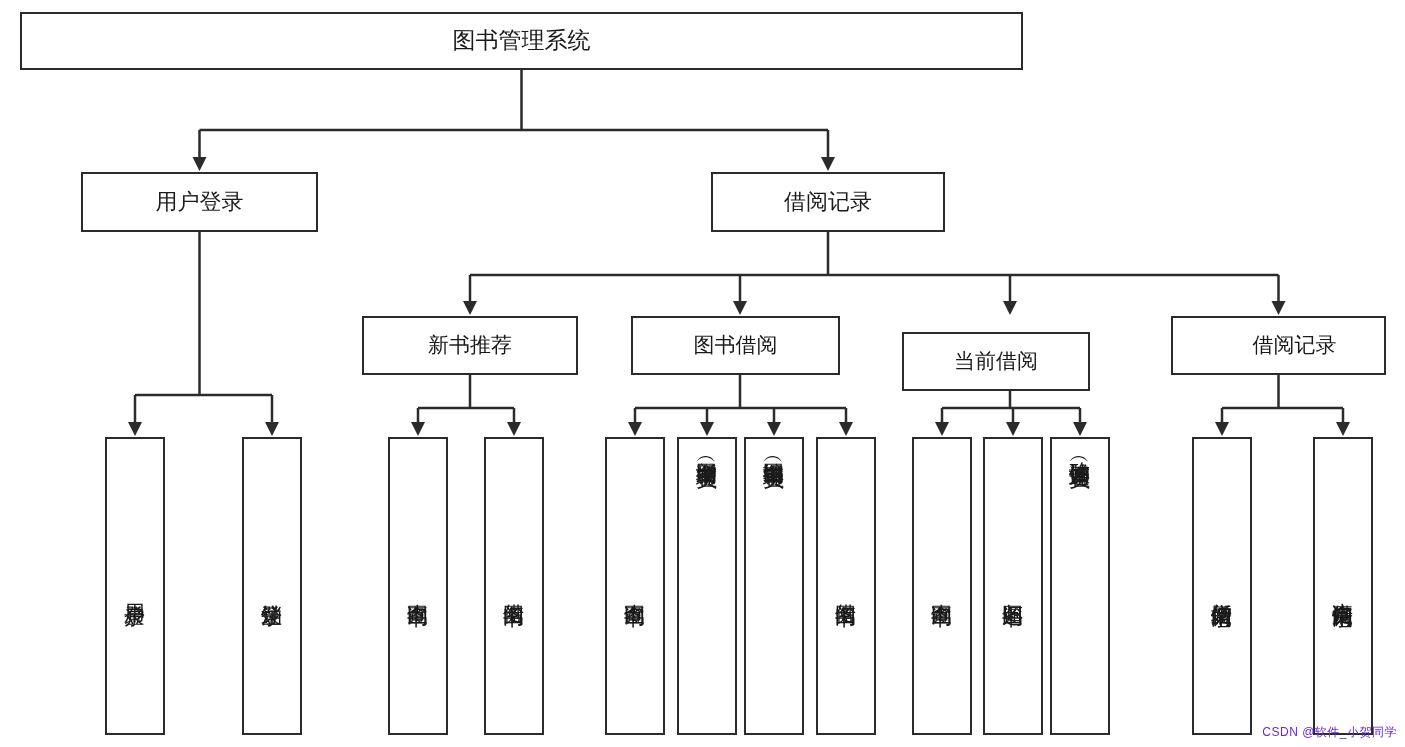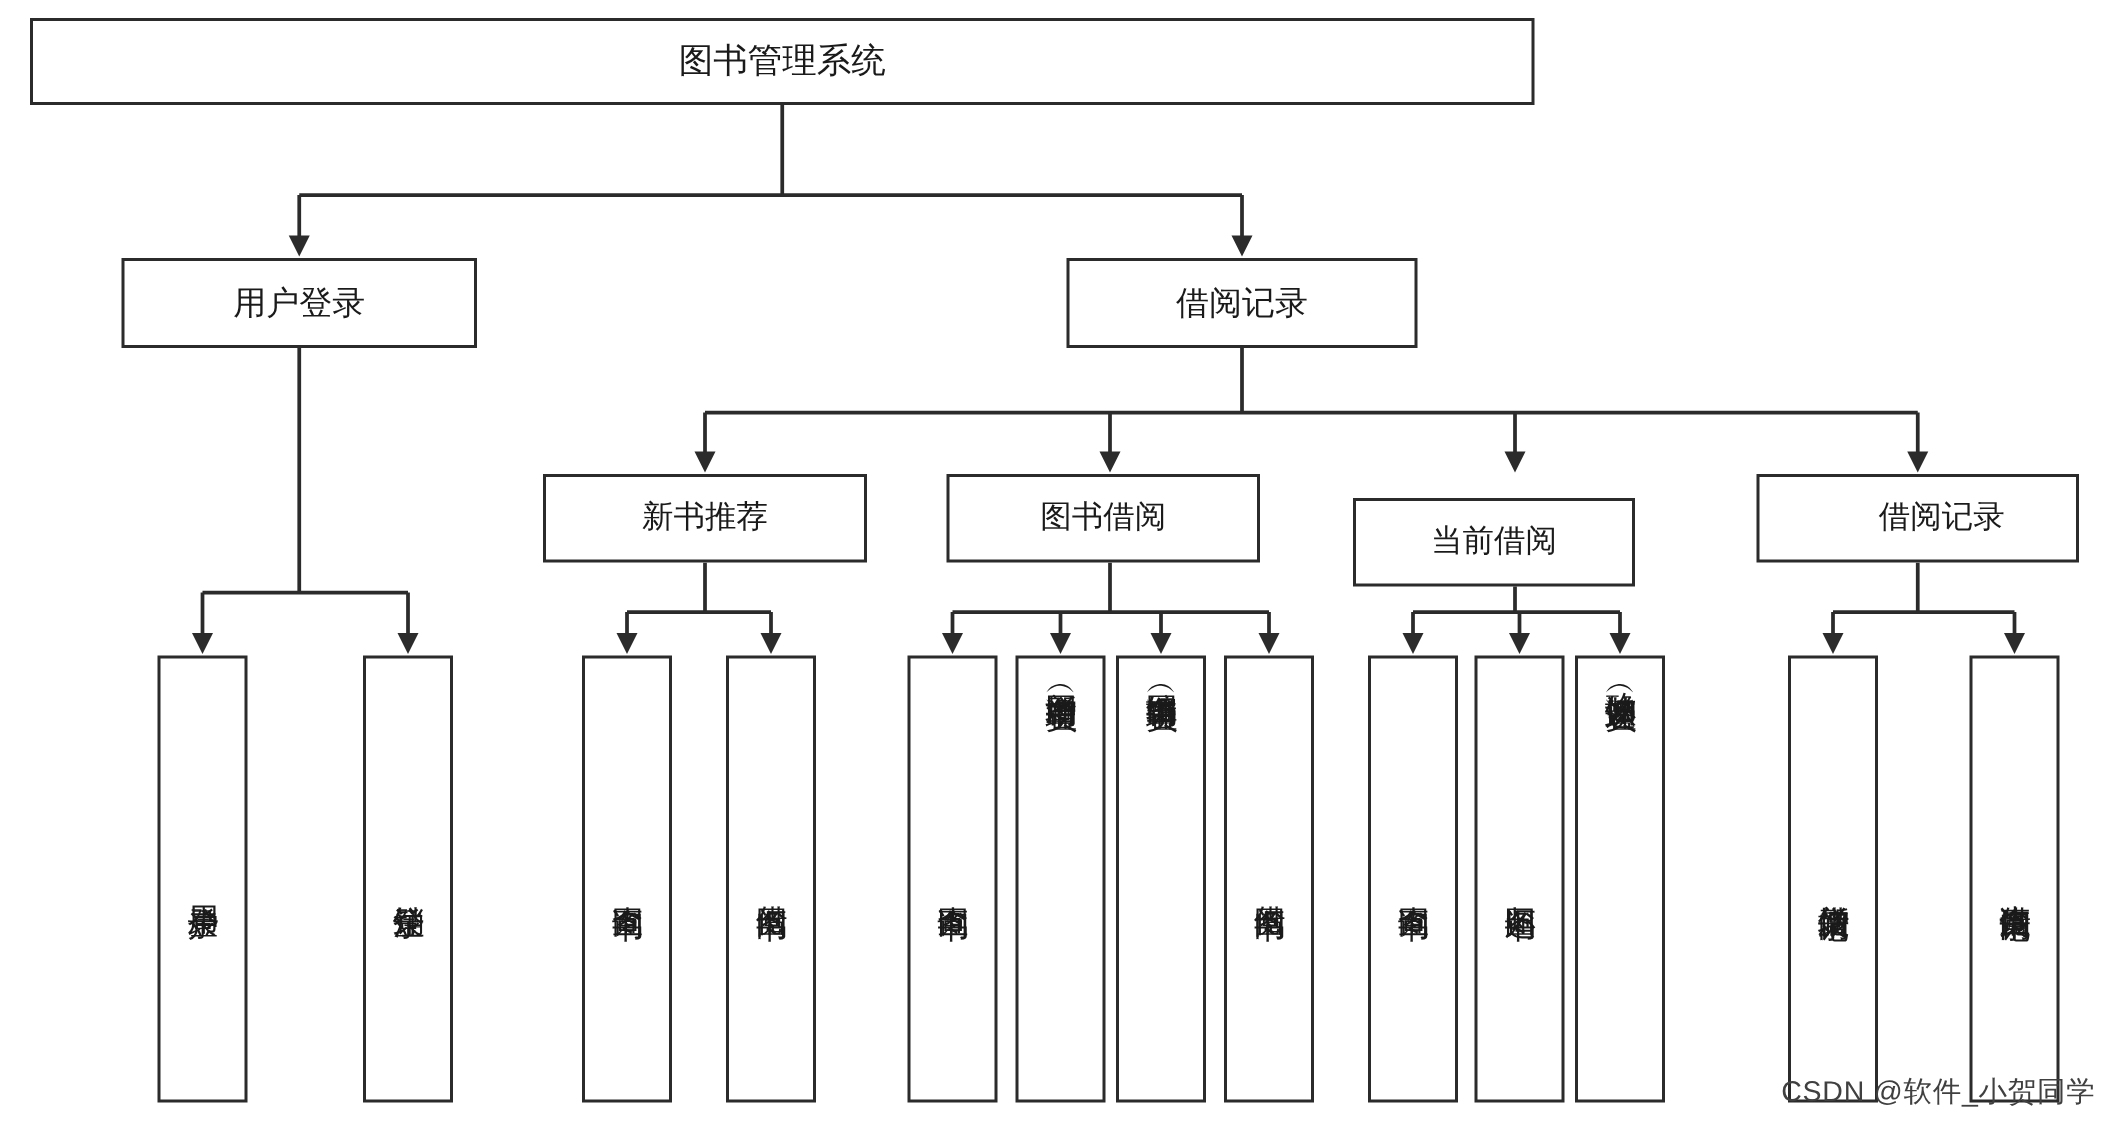--- a/index.html
+++ b/index.html
@@ -66,22 +66,22 @@
     width: 100%;
     height: 100%;
   }
   .leaf.center .leaf-inner {
     align-items: center;
   }
   #watermark {
     position: absolute;
     right: 8px;
     bottom: 6px;
-    font-size: 19px;
-    color: #404040;
+    font-size: 12px;
+    color: #6d28d9;
     letter-spacing: 0.5px;
     white-space: nowrap;
   }
 </style>
 </head>
 <body>
 
 <div id="canvas">
 
   <svg id="edges" viewBox="0 0 1405 747">

